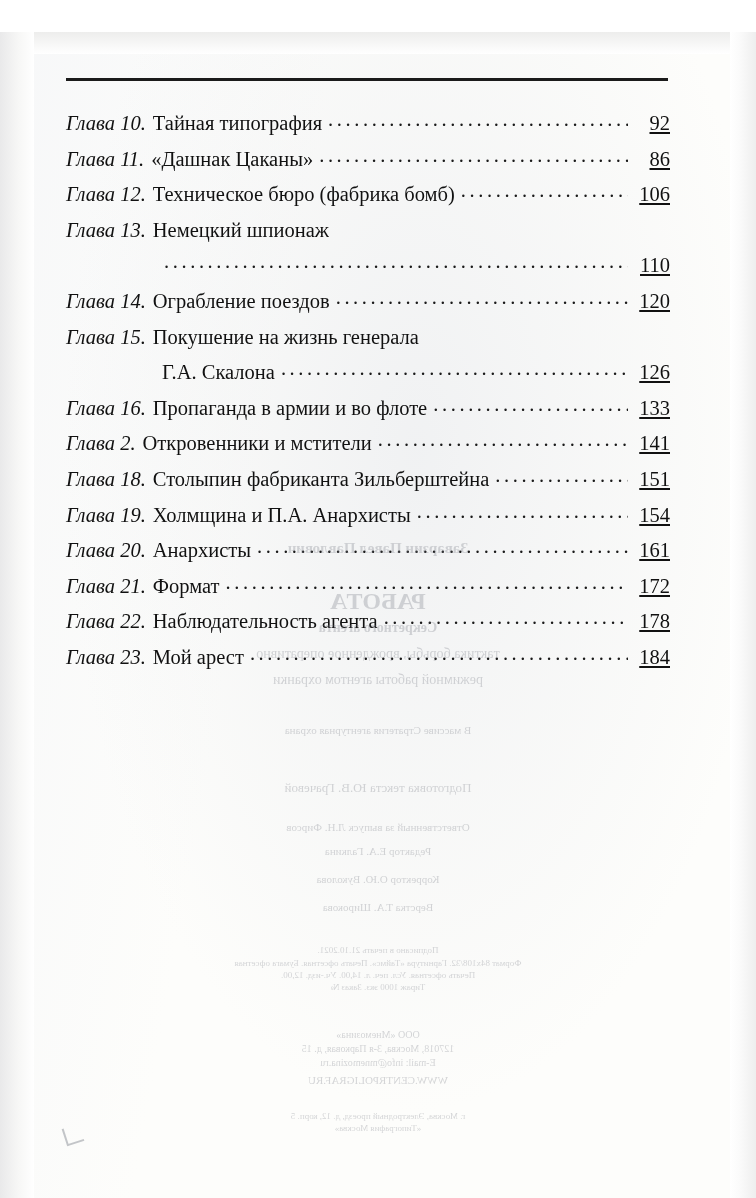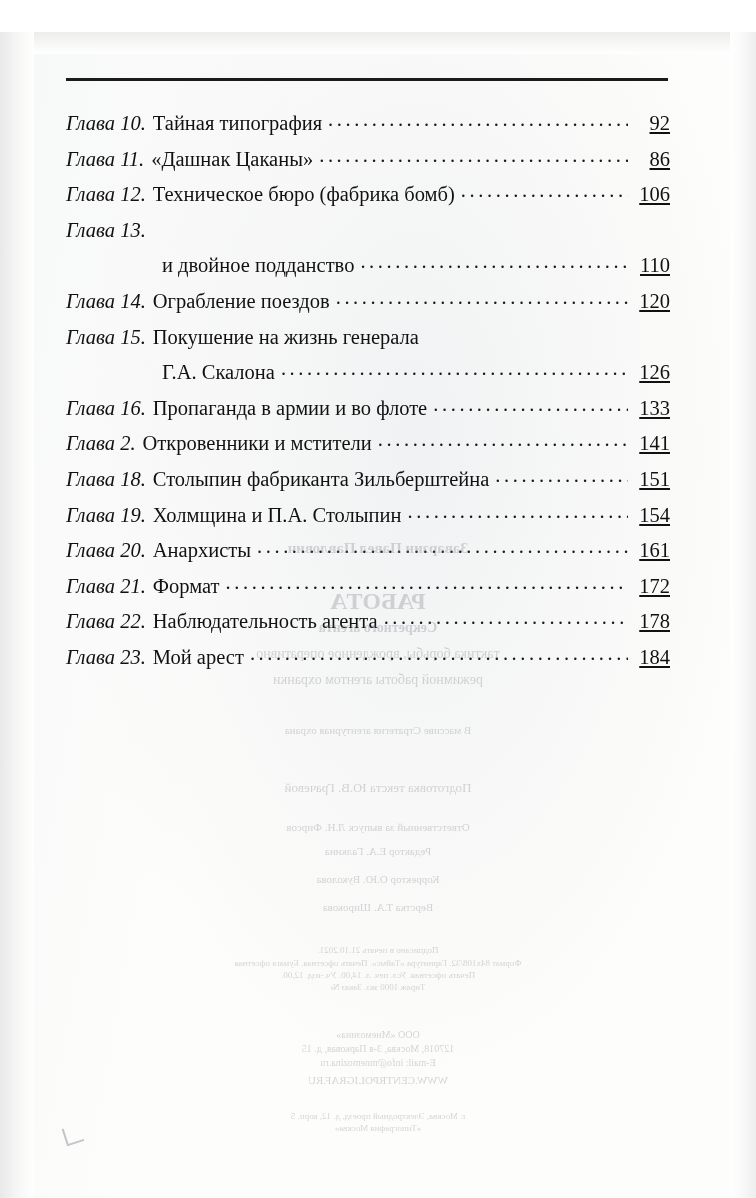--- a/index.html
+++ b/index.html
@@ -182,25 +182,25 @@
         <span class="page-num">86</span>
       </div>
       <div class="toc-entry">
         <span class="chap-label">Глава 12.</span>
         <span class="chap-title">Техническое бюро (фабрика бомб)</span>
         <span class="dots">..........................................................................................</span>
         <span class="page-num">106</span>
       </div>
       <div class="toc-entry">
         <span class="chap-label">Глава 13.</span>
+        <span class="chap-title">Немецкий шпионаж</span>
         <span class="dots none">..........................................................................................</span>
         <span class="page-num"></span>
       </div>
       <div class="toc-cont">
-        <span class="chap-title">и двойное подданство</span>
         <span class="dots">..........................................................................................</span>
         <span class="page-num">110</span>
       </div>
       <div class="toc-entry">
         <span class="chap-label">Глава 14.</span>
         <span class="chap-title">Ограбление поездов</span>
         <span class="dots">..........................................................................................</span>
         <span class="page-num">120</span>
       </div>
       <div class="toc-entry">
@@ -227,21 +227,21 @@
         <span class="page-num">141</span>
       </div>
       <div class="toc-entry">
         <span class="chap-label">Глава 18.</span>
         <span class="chap-title">Столыпин фабриканта Зильберштейна</span>
         <span class="dots">..........................................................................................</span>
         <span class="page-num">151</span>
       </div>
       <div class="toc-entry">
         <span class="chap-label">Глава 19.</span>
-        <span class="chap-title">Холмщина и П.А. Столыпин</span>
+        <span class="chap-title">Холмщина и П.А. Анархисты</span>
         <span class="dots">..........................................................................................</span>
         <span class="page-num">154</span>
       </div>
       <div class="toc-entry">
         <span class="chap-label">Глава 20.</span>
         <span class="chap-title">Анархисты</span>
         <span class="dots">..........................................................................................</span>
         <span class="page-num">161</span>
       </div>
       <div class="toc-entry">

